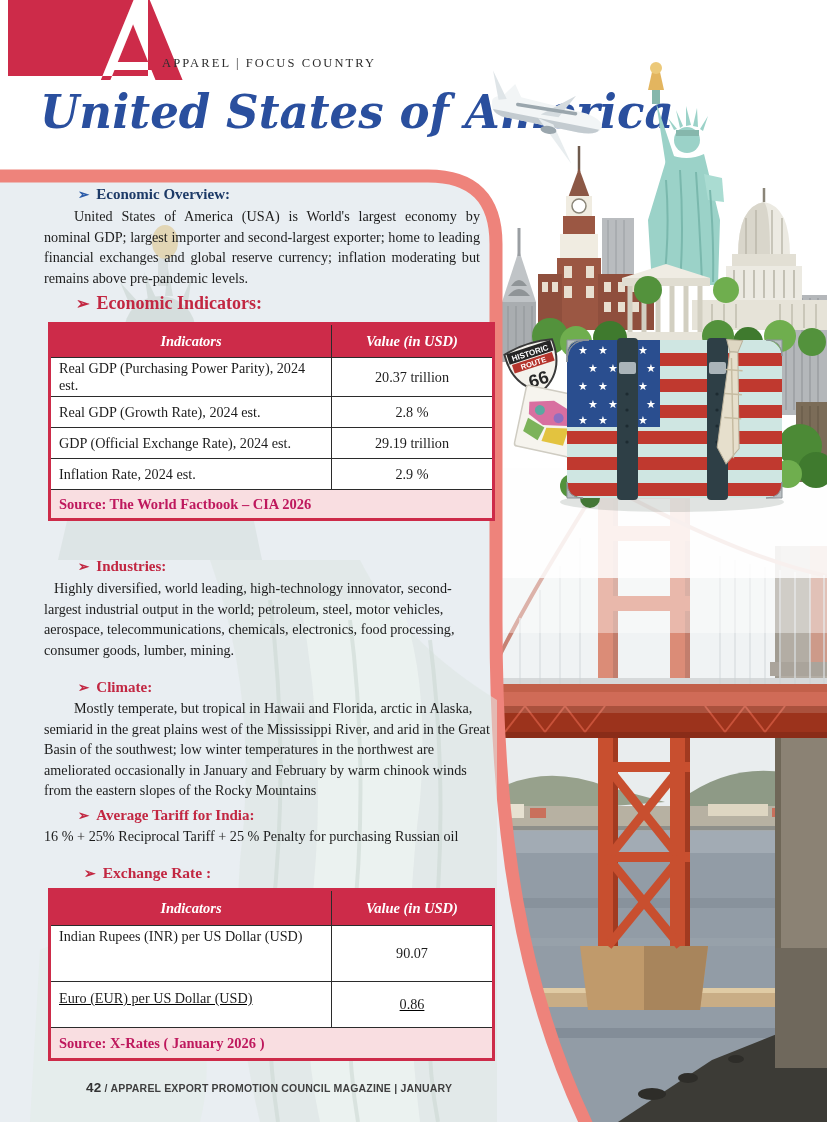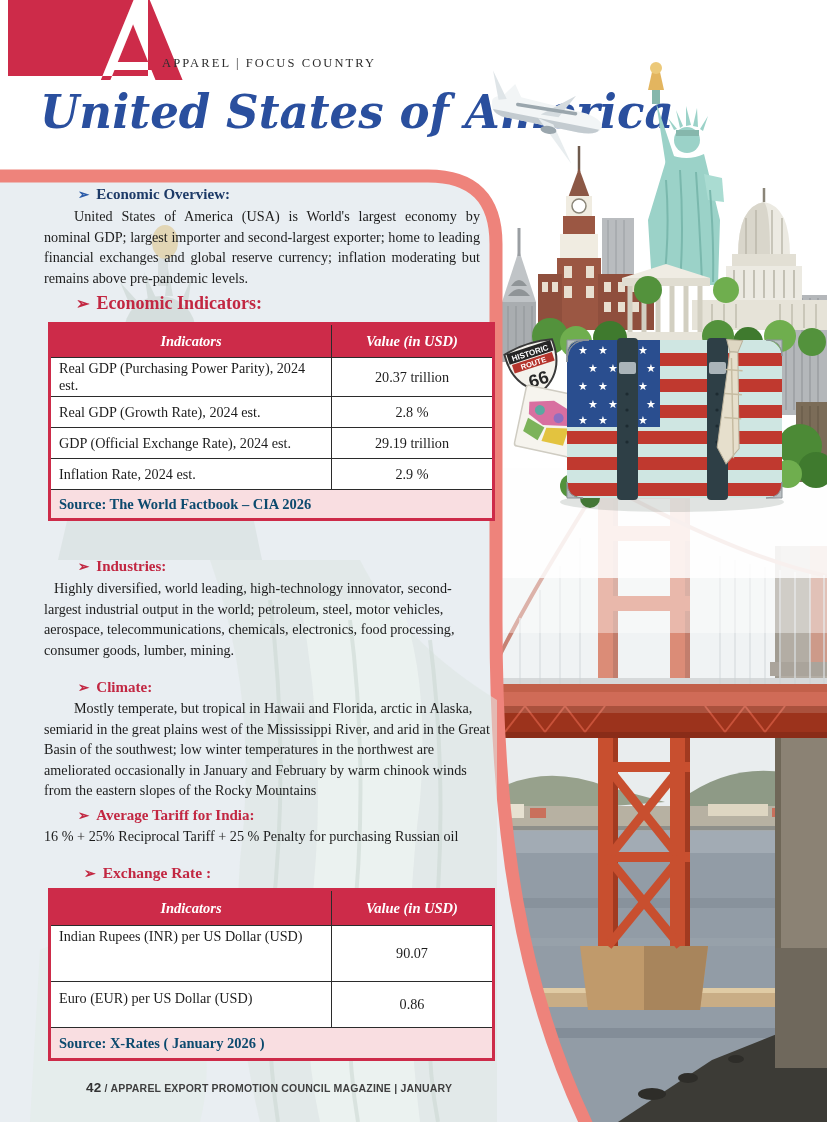--- a/index.html
+++ b/index.html
@@ -41,21 +41,21 @@
   .dtable th{
     background:#cd2b49;color:#ffffff;font-style:italic;font-weight:bold;
     font-size:14.5px;border:1.6px solid #2b2b2b;padding:2px 4px;
   }
   .dtable td{
     border:1.6px solid #2b2b2b;font-size:14.2px;color:#1c1c1c;
     padding:2px 8px;background:#ffffff;
   }
   .val{text-align:center;}
   .src td{
-    background:#f9dee1;color:#0c4a6e;font-weight:bold;font-size:14.5px;
+    background:#f9dee1;color:#be185d;font-weight:bold;font-size:14.5px;
   }
   .c1{width:272px;}
   .c2{width:152px;}
 
   #footer{left:86px;top:1080px;font-family:"Liberation Sans",sans-serif;
     font-weight:bold;color:#3f3f3f;font-size:10.5px;letter-spacing:.2px;white-space:nowrap;}
   #footer .num{font-size:13.5px;color:#333;}
 </style>
 </head>
 <body>
@@ -513,21 +513,21 @@
   <table class="abs dtable" style="left:48px;top:888px;">
     <tbody>
         <tr style="height:36px;">
       <th class="c1">Indicators</th>
       <th class="c2">Value (in USD)</th>
     </tr>
     <tr style="height:56px;">
       <td style="vertical-align:top;">Indian Rupees (INR) per US Dollar (USD)</td>
       <td class="val">90.07</td>
     </tr>
-    <tr style="height:46px;">
+    <tr style="height:46px;text-decoration:underline;">
       <td style="vertical-align:top;padding-top:8px;">Euro (EUR) per US Dollar (USD)</td>
       <td class="val">0.86</td>
     </tr>
     <tr class="src" style="height:32px;">
       <td colspan="2">Source: X-Rates ( January 2026 )</td>
     </tr>
   </tbody>
     </table>
 
   <div id="footer" class="abs">

